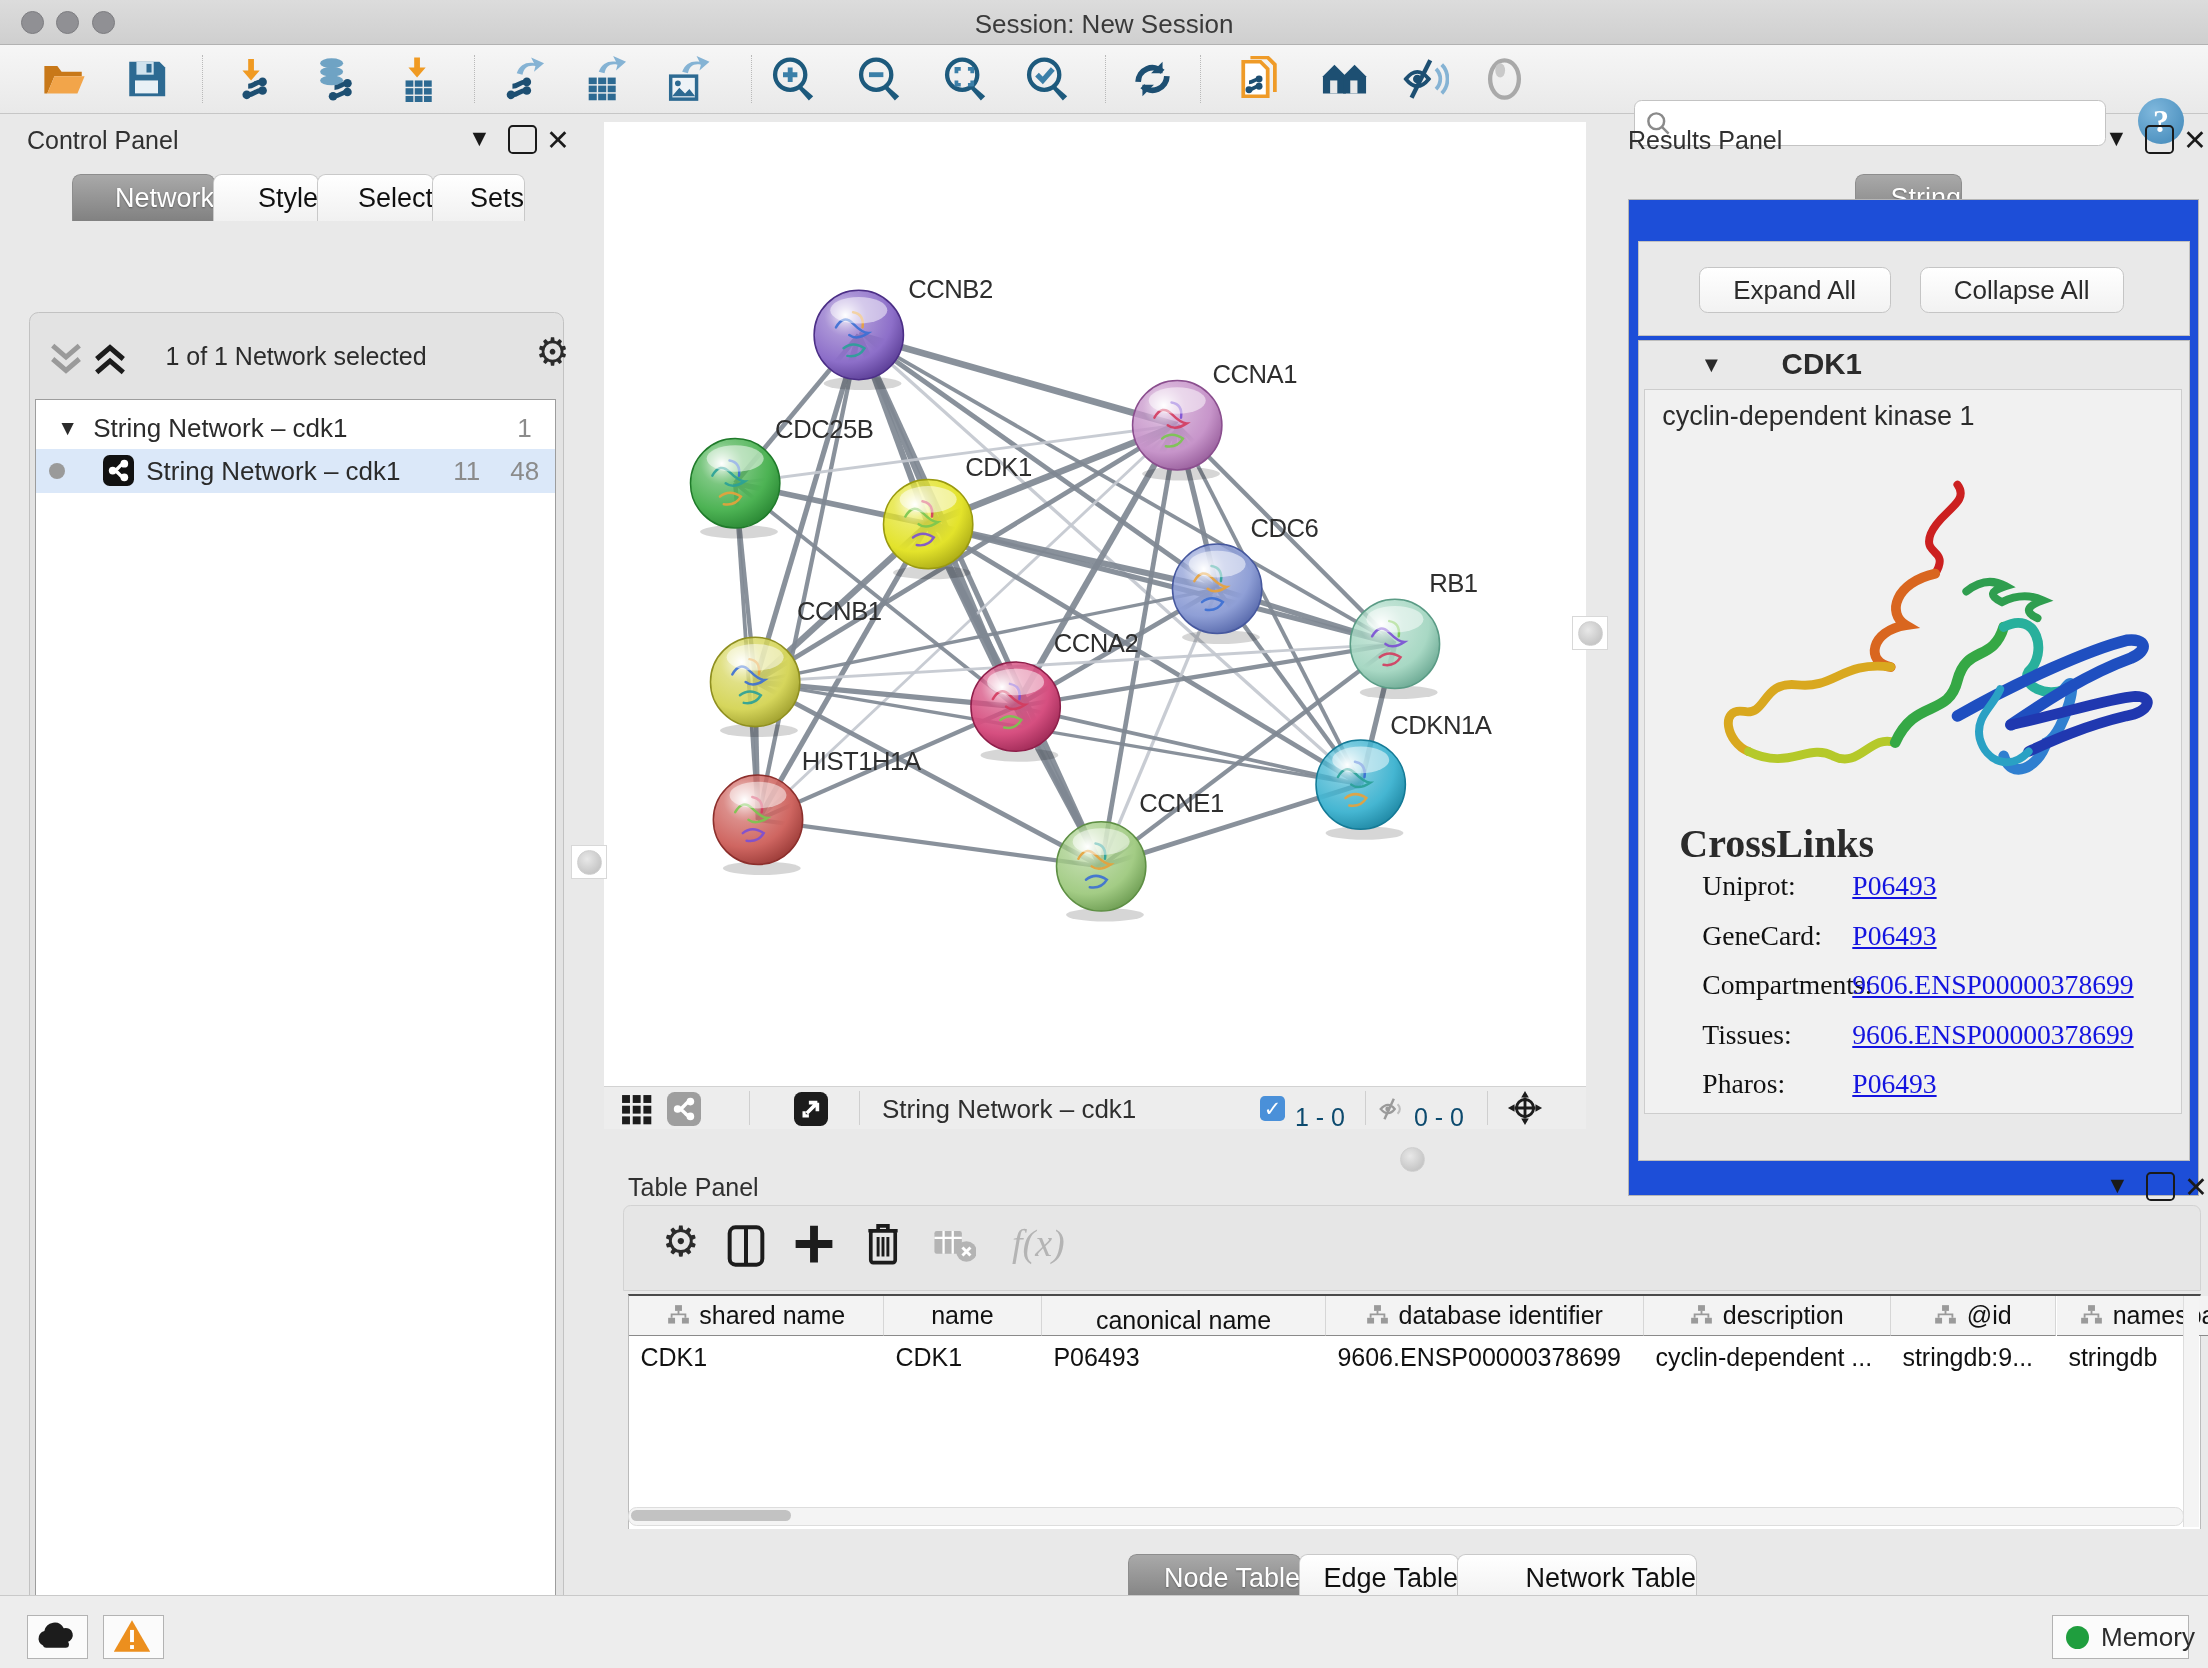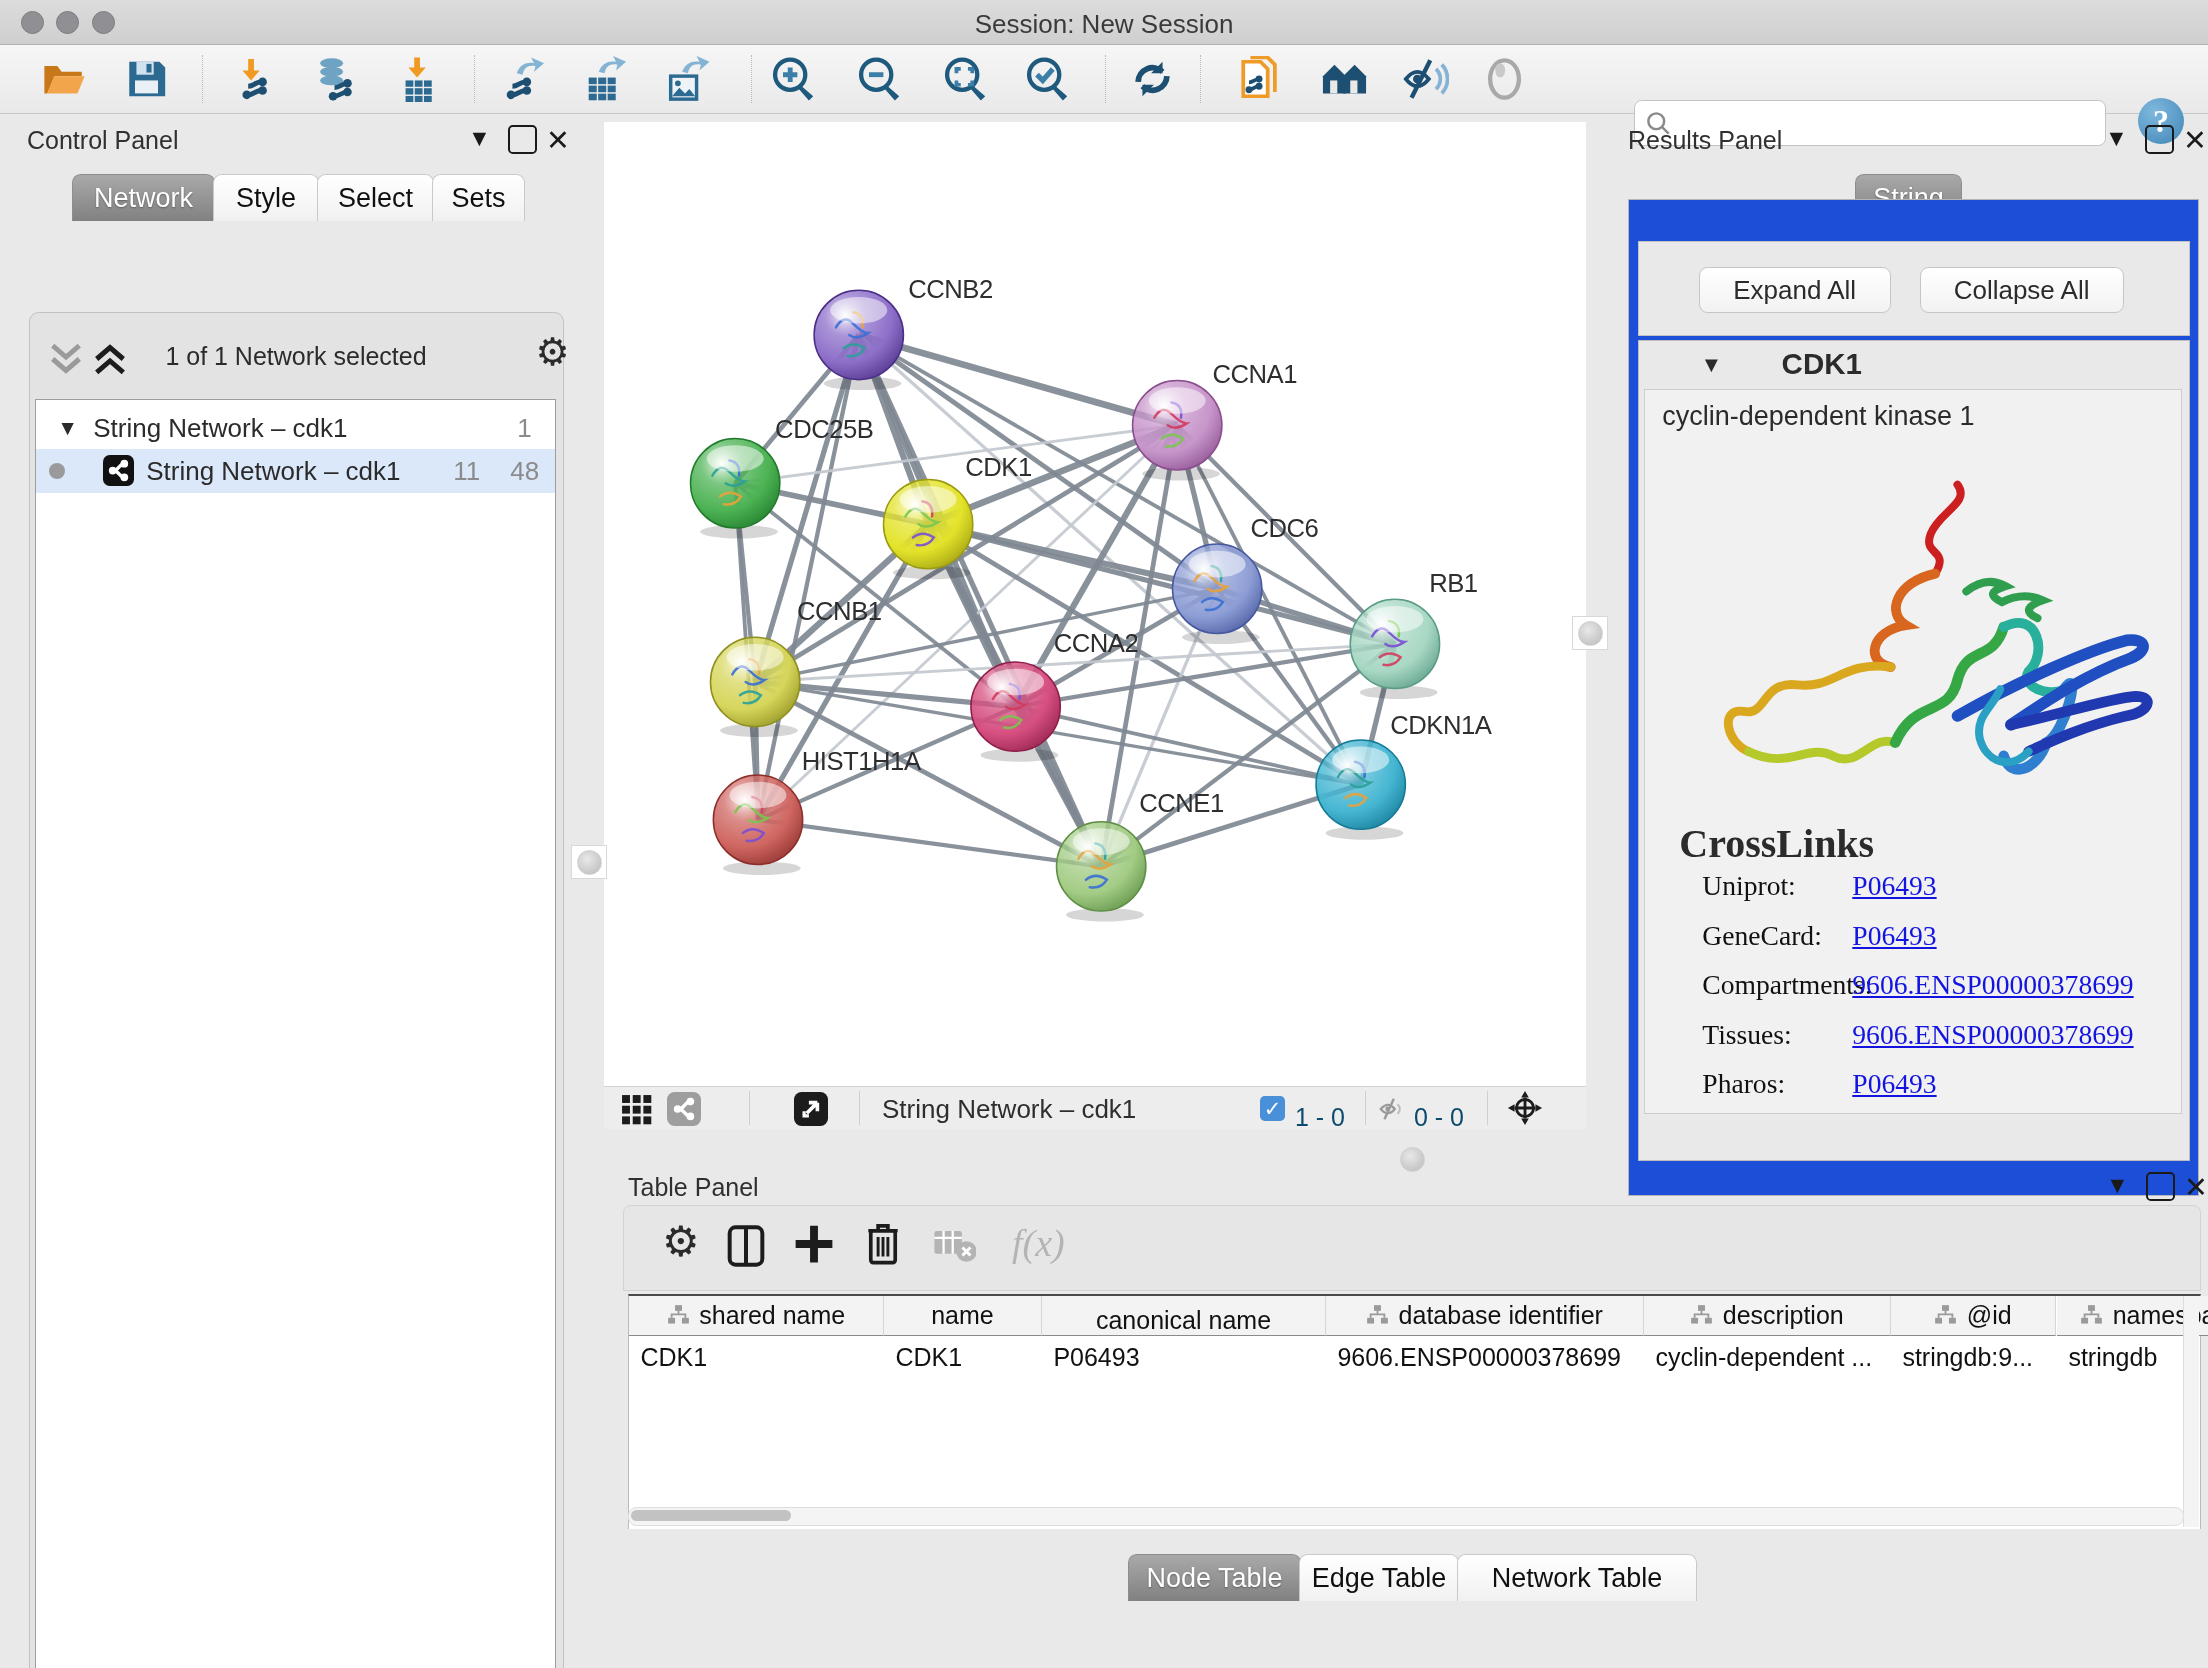--- a/index.html
+++ b/index.html
@@ -22,21 +22,21 @@
   .search input{position:absolute;left:44px;top:3.8px;width:409px;height:32px;border:none;outline:none;
           font-size:25px;background:transparent;}
   .help{position:absolute;left:2138px;top:53px;width:46px;height:46px;border-radius:50%;
         background:radial-gradient(circle at 35% 30%,#7fb8dd,#3f86b7);color:#fff;font-size:32px;
         font-weight:bold;text-align:center;line-height:46px;font-family:"Liberation Serif",serif;}
   
   .panel-title{font-size:25px;color:#303030;}
   .ph-ic{position:absolute;top:0;font-size:23px;color:#1a1a1a;}
   .ph-box{width:25px;height:25px;border:2.9px solid #1a1a1a;border-radius:4.8px;}
   .tab{position:absolute;height:46px;border-radius:8.6px 8.6px 0 0;border:1px solid #c9c9c9;border-bottom:none;
-       background:linear-gradient(#ffffff,#f1f1f1);text-align:center;font-size:27px;line-height:46px;color:#101010;cursor:pointer;}
+       background:linear-gradient(#ffffff,#f1f1f1);text-align:right;font-size:27px;line-height:46px;color:#101010;cursor:pointer;}
   .tab.sel{background:linear-gradient(#a9a9a9,#818181);color:#fff;text-shadow:0 1px 1.9px rgba(0,0,0,.35);border-color:#8d8d8d;}
   
   .cp-outer{left:28.5px;top:200px;width:533px;height:1379px;background:#e3e3e3;border:1px solid #c2c2c2;border-radius:9.5px;}
   .cp-list{position:absolute;left:5.7px;top:86px;width:519px;height:1286px;background:#fff;border:1px solid #9d9d9d;}
   .cp-row{position:absolute;left:0;width:519px;height:44px;font-size:26px;line-height:44px;}
   .cp-row .cnt{position:absolute;color:#8b8b8b;}
   .sel-row{background:#dbe8f9;}
   .share-badge{position:absolute;width:31px;height:31px;border-radius:6.7px;background:#111;top:5.7px;}
   .gray-dot{position:absolute;width:16px;height:16px;border-radius:50%;background:#9a9a9a;top:14.3px;}
   
@@ -745,14 +745,31 @@
         <div class="tp-cell" style="left: 1015px; width: 247px;">cyclin-dependent ...</div>
         <div class="tp-cell" style="left: 1262px; width: 165px;">stringdb:9...</div>
         <div class="tp-cell" style="left: 1428px; width: 209px;">stringdb</div>
       </div>
     <div class="abs" style="left:1554px;top:0;width:15px;height:231px;background:#f4f4f4;border-left:1px solid #ddd"></div>
   </div>
   <div class="abs hscroll">
       <span class="hthumb"></span>
     </div>
 
+  <div class="abs statusbar">
+    <span class="st-btn" style="left:27px;width:59px">
+      <svg viewBox="0 0 34 24" width="44" height="32" style="margin:3.8px 5.7px">
+          <path d="M9 20a6 6 0 0 1-1-11.8A8 8 0 0 1 23 6a5.5 5.5 0 0 1 3 10.6z" fill="#1c1c1c"></path>
+          <rect x="7" y="16" width="20" height="5" rx="2.5" fill="#1c1c1c"></rect>
+        </svg></span>
+    <span class="st-btn" style="left:103px;width:59px">
+      <svg viewBox="0 0 32 28" width="42" height="34" style="margin:2.9px 6.7px">
+          <path d="M16 1L31 27H1z" fill="#ec8f1e"></path>
+          <rect x="14.4" y="9" width="3.2" height="10" fill="#fff"></rect>
+          <rect x="14.4" y="21.5" width="3.2" height="3.2" fill="#fff"></rect>
+        </svg></span>
+    <span class="st-btn" style="left:2052px;width:135px">
+      <span class="mem-dot"></span>
+      <span style="position:absolute;left:48px;top:5.7px;font-size:26px">Memory</span>
+    </span>
+  </div>
 </div>
 
 
 </body></html>

